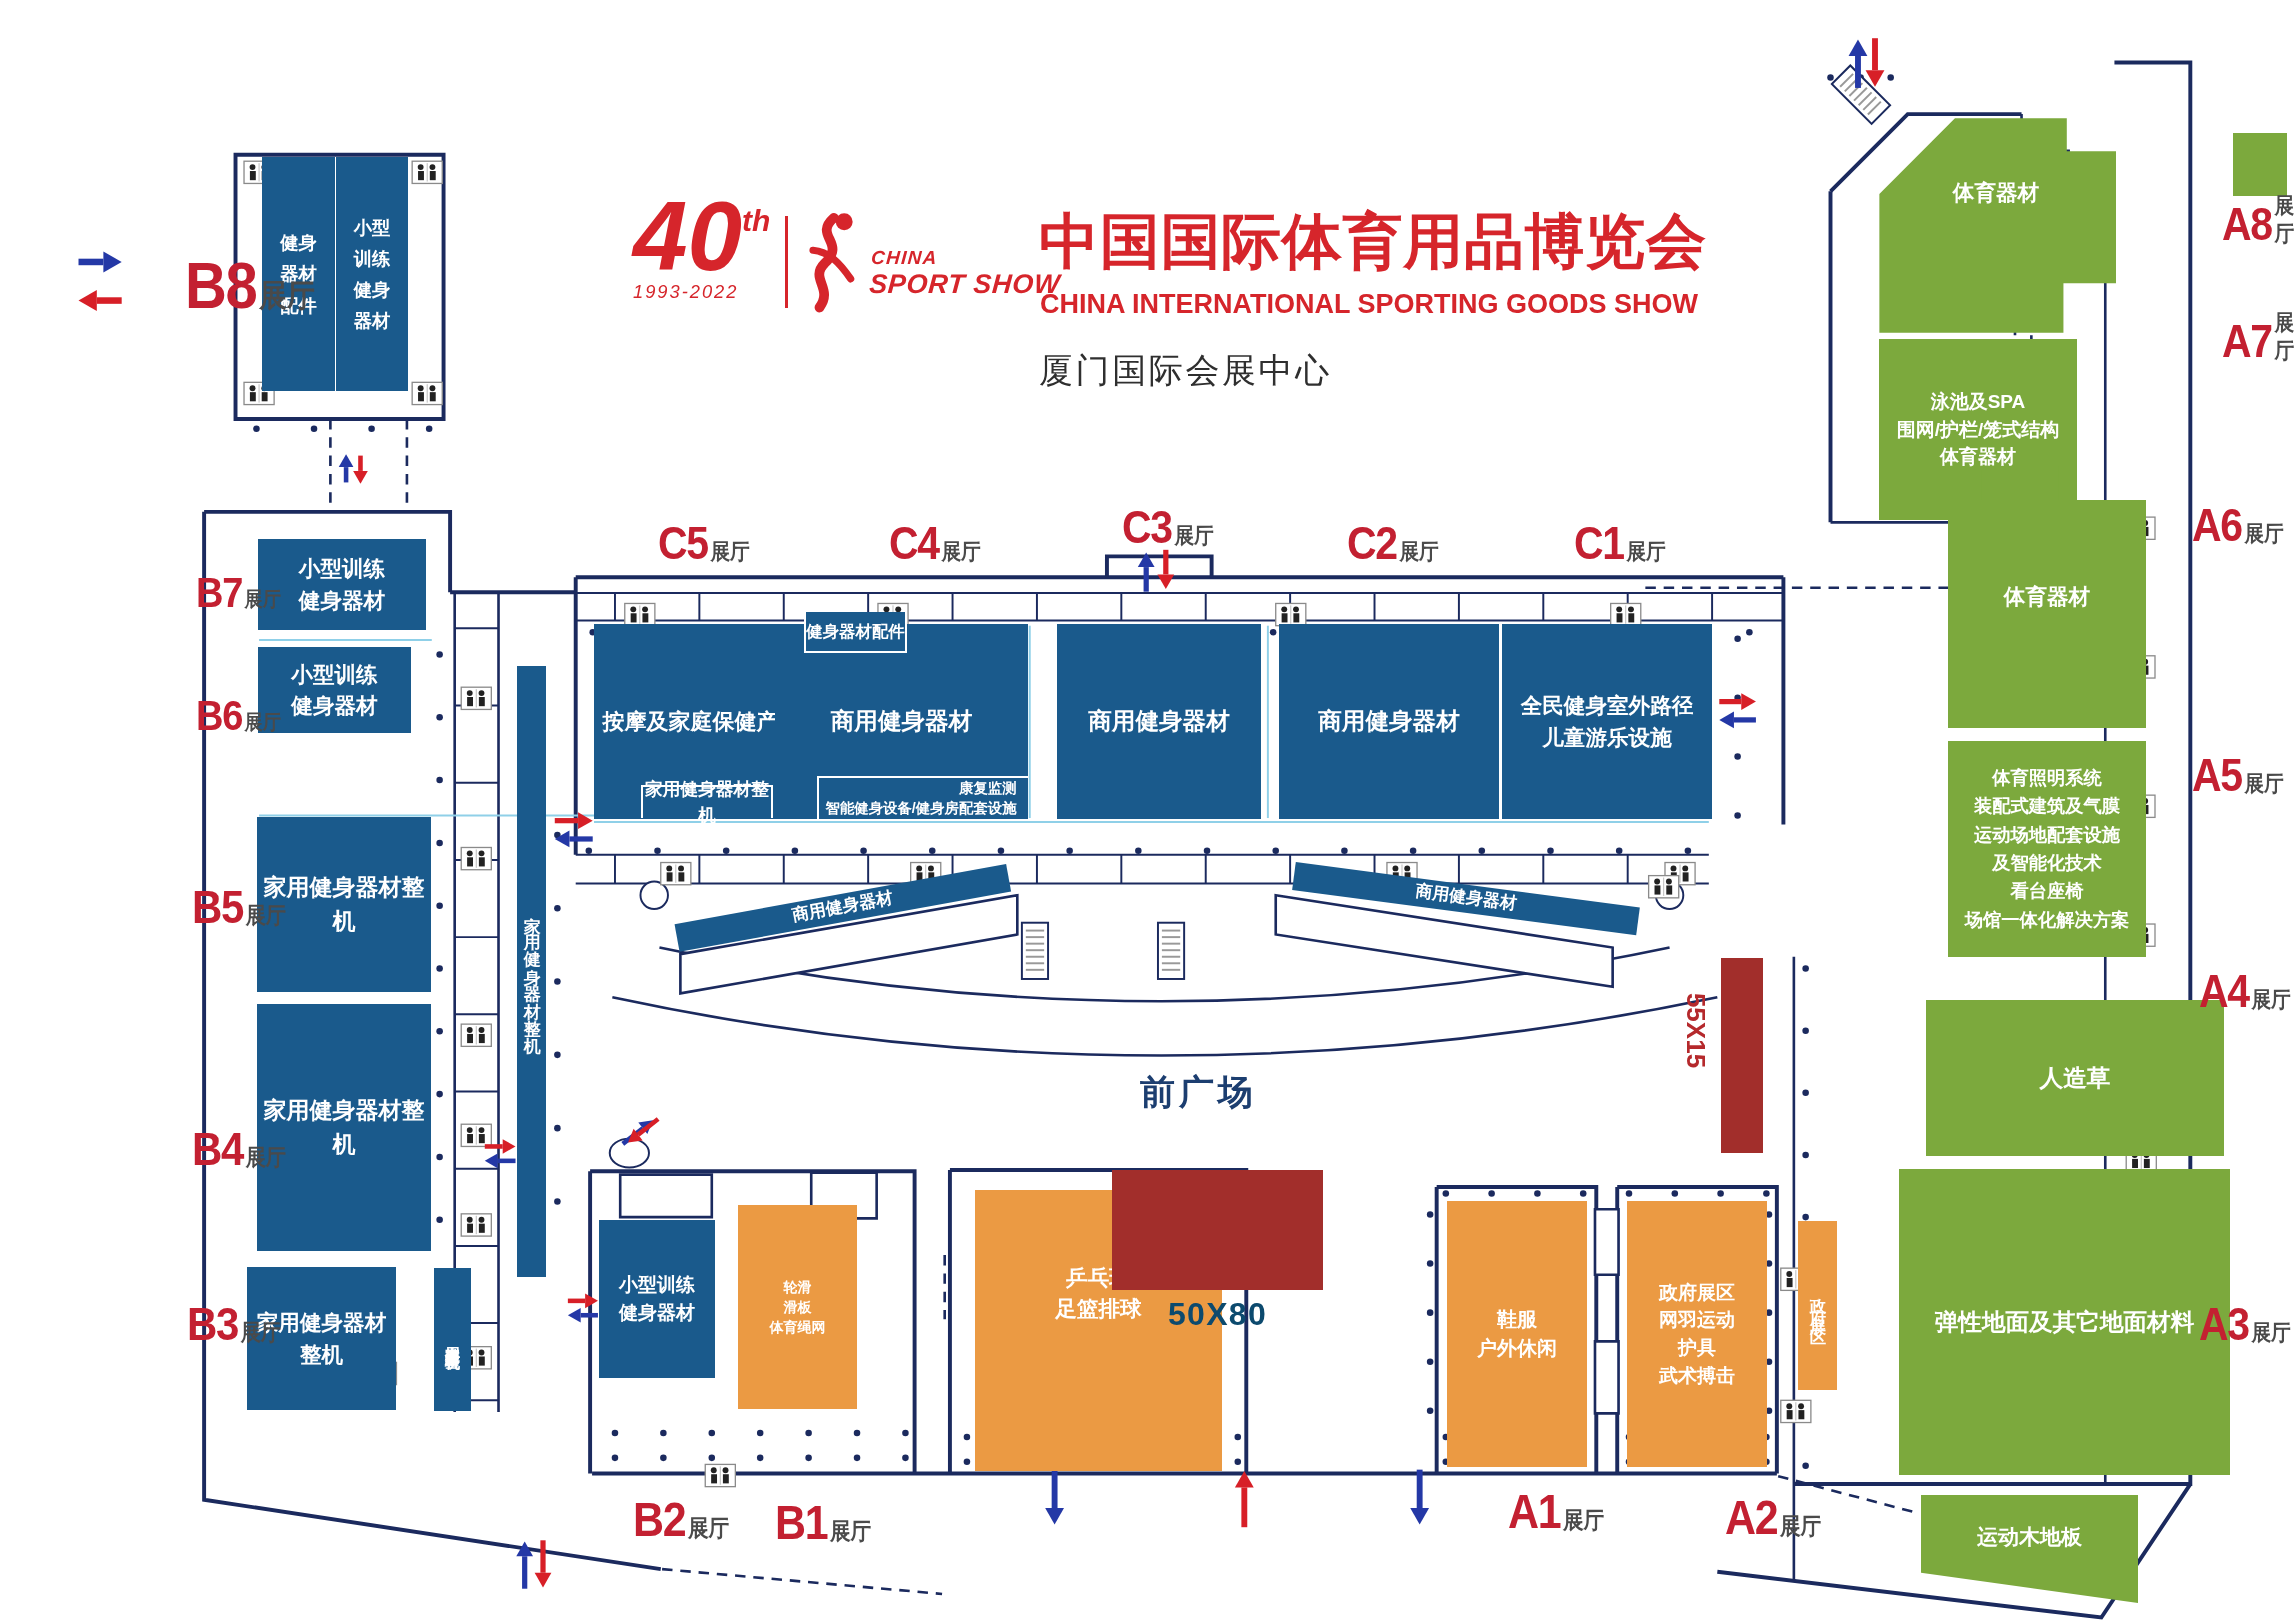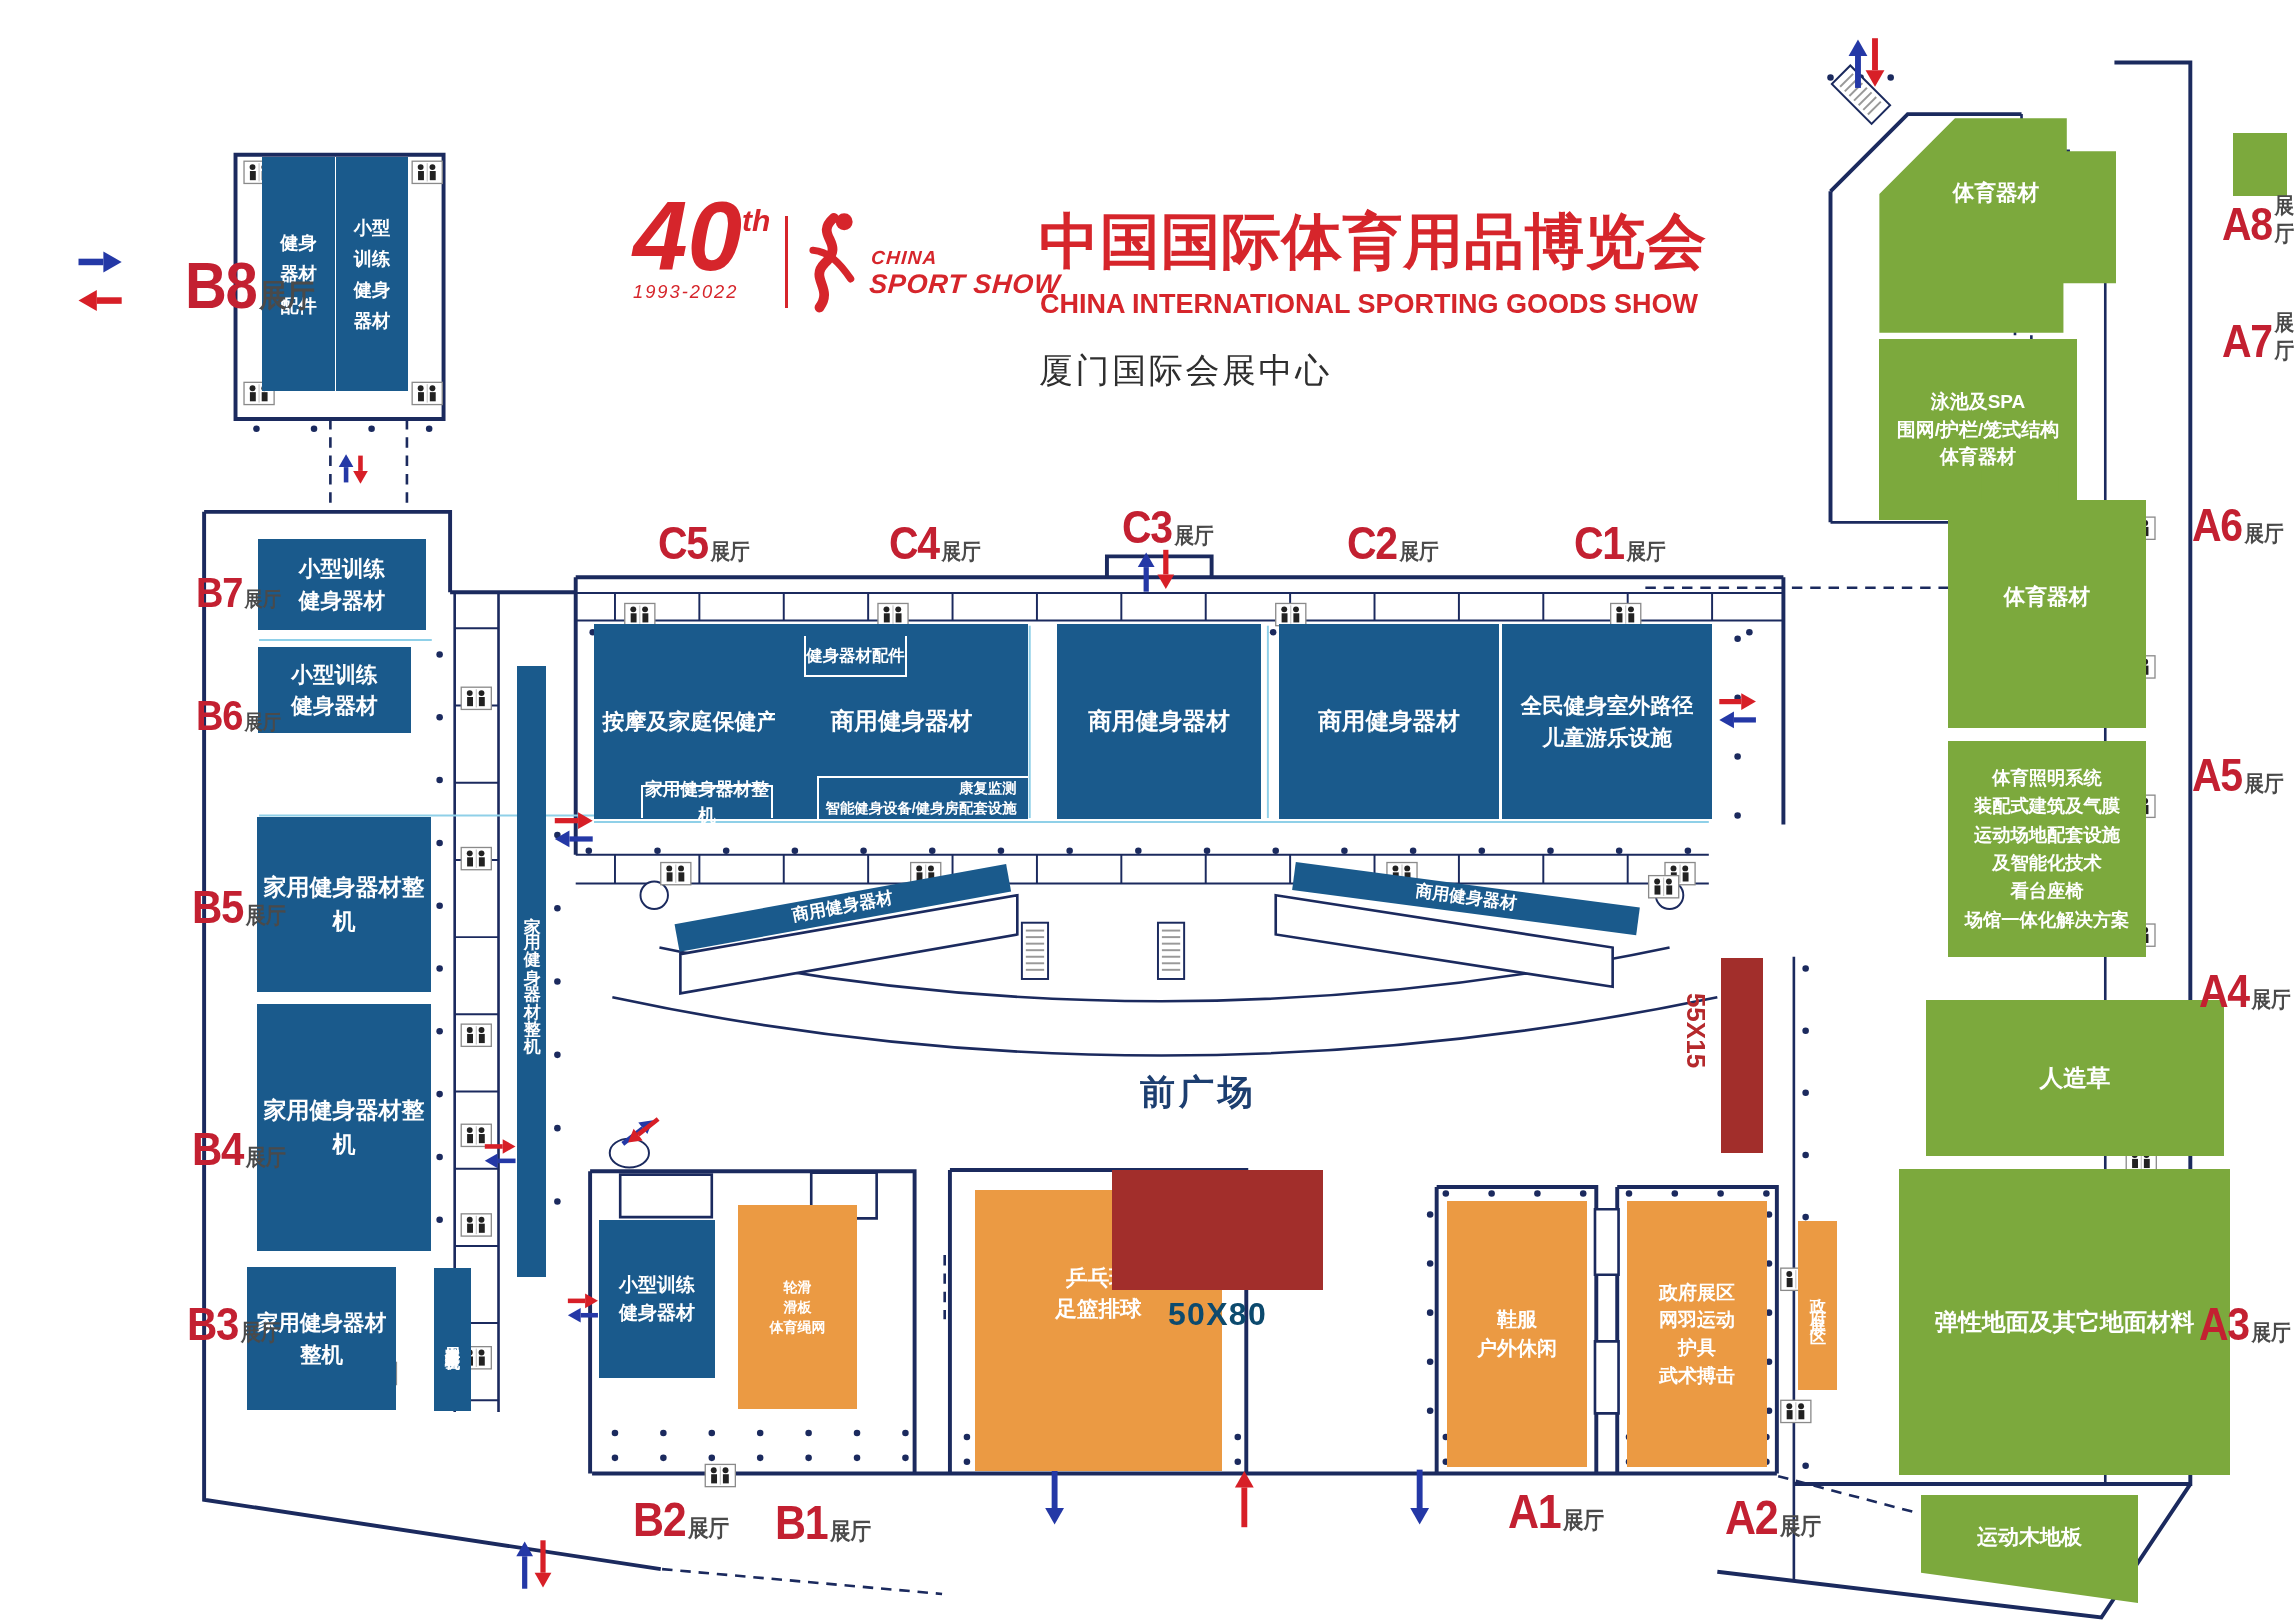--- a/index.html
+++ b/index.html
@@ -583,21 +583,21 @@
 健身器材</div>
 <div class="z blue" style="left:257px;top:817px;width:174px;height:175px;font-size:23px">家用健身器材整机</div>
 <div class="z blue" style="left:257px;top:1004px;width:174px;height:247px;font-size:23px">家用健身器材整机</div>
 <div class="z blue" style="left:247px;top:1267px;width:149px;height:143px;font-size:21.6px">家用健身器材整机</div>
 <div class="z blue vert" style="left:517px;top:666px;width:29px;height:611px;font-size:17px;letter-spacing:17px">家用健身器材整机</div>
 <div class="z blue vert" style="left:434px;top:1268px;width:37px;height:143px;font-size:15px;letter-spacing:1.3px">家用健身器材整机</div>
 
 <div class="z blue" style="left:594px;top:624px;width:215px;height:195px;font-size:22px;box-sizing:border-box">按摩及家庭保健产品</div>
 <div class="z blue" style="left:641px;top:785px;width:132px;height:33px;font-size:17.7px;border:2px solid #fff;border-bottom:none;box-sizing:border-box">家用健身器材整机</div>
 <div class="z blue" style="left:775px;top:624px;width:253px;height:195px;font-size:23.6px">商用健身器材</div>
-<div class="z blue" style="left:804px;top:636px;width:103px;height:41px;font-size:16.4px;border:2px solid #fff;border-top:none;box-sizing:border-box">健身器材配件</div>
+<div class="z blue" style="left:804px;top:612px;width:103px;height:41px;font-size:16.4px;border:2px solid #fff;border-top:none;box-sizing:border-box">健身器材配件</div>
 <div class="z blue" style="left:817px;top:776px;width:211px;height:43px;font-size:14.4px;border:2px solid #fff;border-bottom:none;border-right:none;box-sizing:border-box;justify-content:flex-start;text-align:right;padding-left:6.5px;line-height:1.35">康复监测
 智能健身设备/健身房配套设施</div>
 <div class="z blue" style="left:1057px;top:624px;width:204px;height:195px;font-size:23.6px">商用健身器材</div>
 <div class="z blue" style="left:1279px;top:624px;width:220px;height:195px;font-size:23.6px">商用健身器材</div>
 <div class="z blue" style="left:1502px;top:624px;width:210px;height:195px;font-size:21.6px">全民健身室外路径
 儿童游乐设施</div>
 
 <div class="z blue" style="left:677px;top:924px;width:337px;height:27.5px;font-size:17px;transform:rotate(-10.3deg);transform-origin:0 50%">商用健身器材</div>
 <div class="z blue" style="left:1294px;top:862px;width:347px;height:27.5px;font-size:17px;transform:rotate(7.5deg);transform-origin:0 50%">商用健身器材</div>
 

